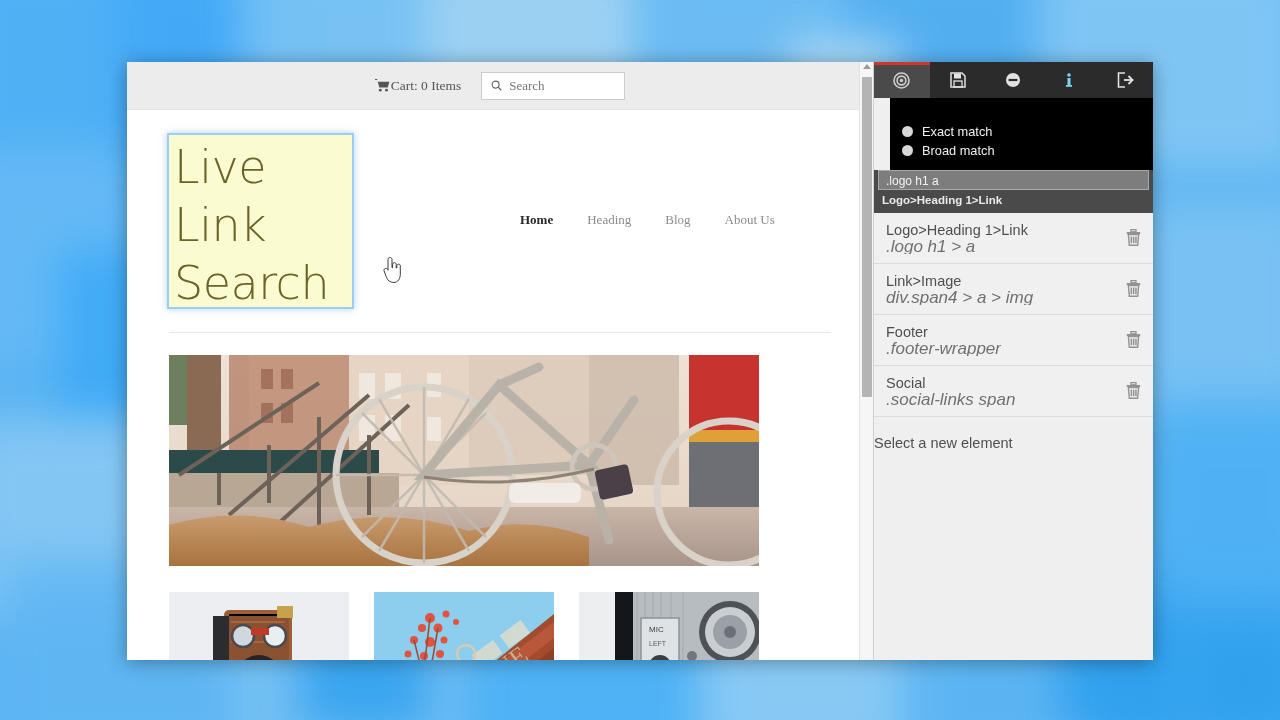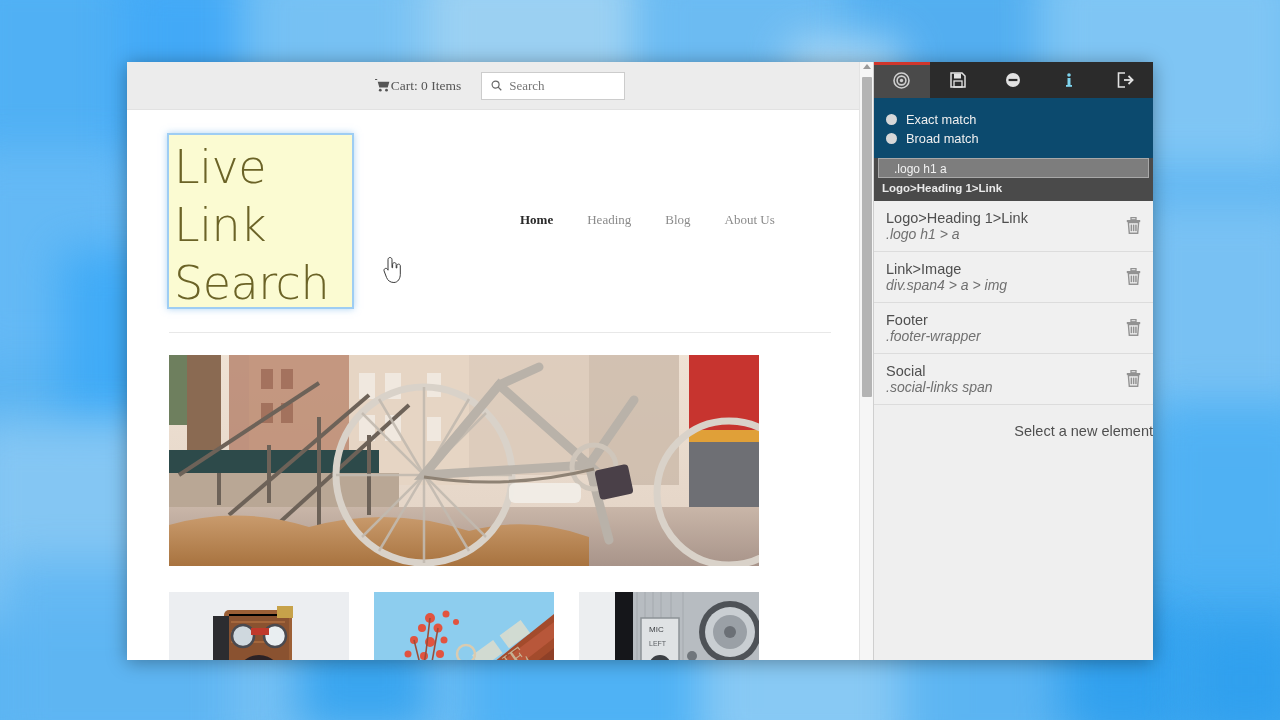--- a/index.html
+++ b/index.html
@@ -173,23 +173,24 @@
   }
   .tab.active { background: #4a4a4a; }
   .tab.active::before {
     content: "";
     position: absolute; left: 0; right: 0; top: 0;
     height: 3px; background: #d0362c;
   }
   .tab svg { display: block; }
 
   .matchbox {
-    background: #0c4a6e;
-    padding: 12px 0 10px 0;
+    background: #000000;
+    padding: 24px 0 10px 0;
     flex: 0 0 auto;
+    margin-left: 16px;
   }
   .radio-row {
     display: flex; align-items: center;
     gap: 9px;
     padding: 2px 0 2px 12px;
     color: #f0f0f0;
     font-size: 12.8px;
   }
   .radio {
     width: 11px; height: 11px; border-radius: 50%;
@@ -207,21 +208,21 @@
   .selbox {
     background: #4a4a4a;
     padding: 0 4px 4px 4px;
     flex: 0 0 auto;
   }
   .selinput {
     background: #7d7d7d;
     border: 1px solid #a8a8a8;
     color: #f2f2f2;
     font-size: 12px;
-    padding: 3px 15px;
+    padding: 3px 7px;
     height: 20px;
     line-height: 14px;
     white-space: nowrap; overflow: hidden;
   }
   .selcrumb {
     color: #eaeaea;
     font-size: 11.5px;
     font-weight: bold;
     padding: 4px 3px 3px 4px;
     white-space: nowrap; overflow: hidden;
@@ -235,30 +236,30 @@
     height: 51px;
     display: flex; align-items: center; justify-content: space-between;
   }
   .elitem .txt { overflow: hidden; }
   .elitem .name {
     font-size: 14.5px; color: #4f4f4f;
     white-space: nowrap; overflow: hidden;
     line-height: 18px;
   }
   .elitem .sel {
-    font-size: 14px; color: #707070;
+    font-size: 17px; color: #707070;
     font-style: italic;
     white-space: nowrap; overflow: hidden;
     line-height: 15px;
   }
   .trash { flex: 0 0 auto; opacity:.72; }
   .trash svg { display:block; }
   .newel {
     background: #efefef;
-    text-align: right;
+    text-align: left;
     color: #4f4f4f;
     font-size: 14.5px;
     padding: 18px 0;
   }
 
   
   #cursor {
     position: absolute;
     left: 255px; top: 195px;
     width: 20px; height: 26px;

